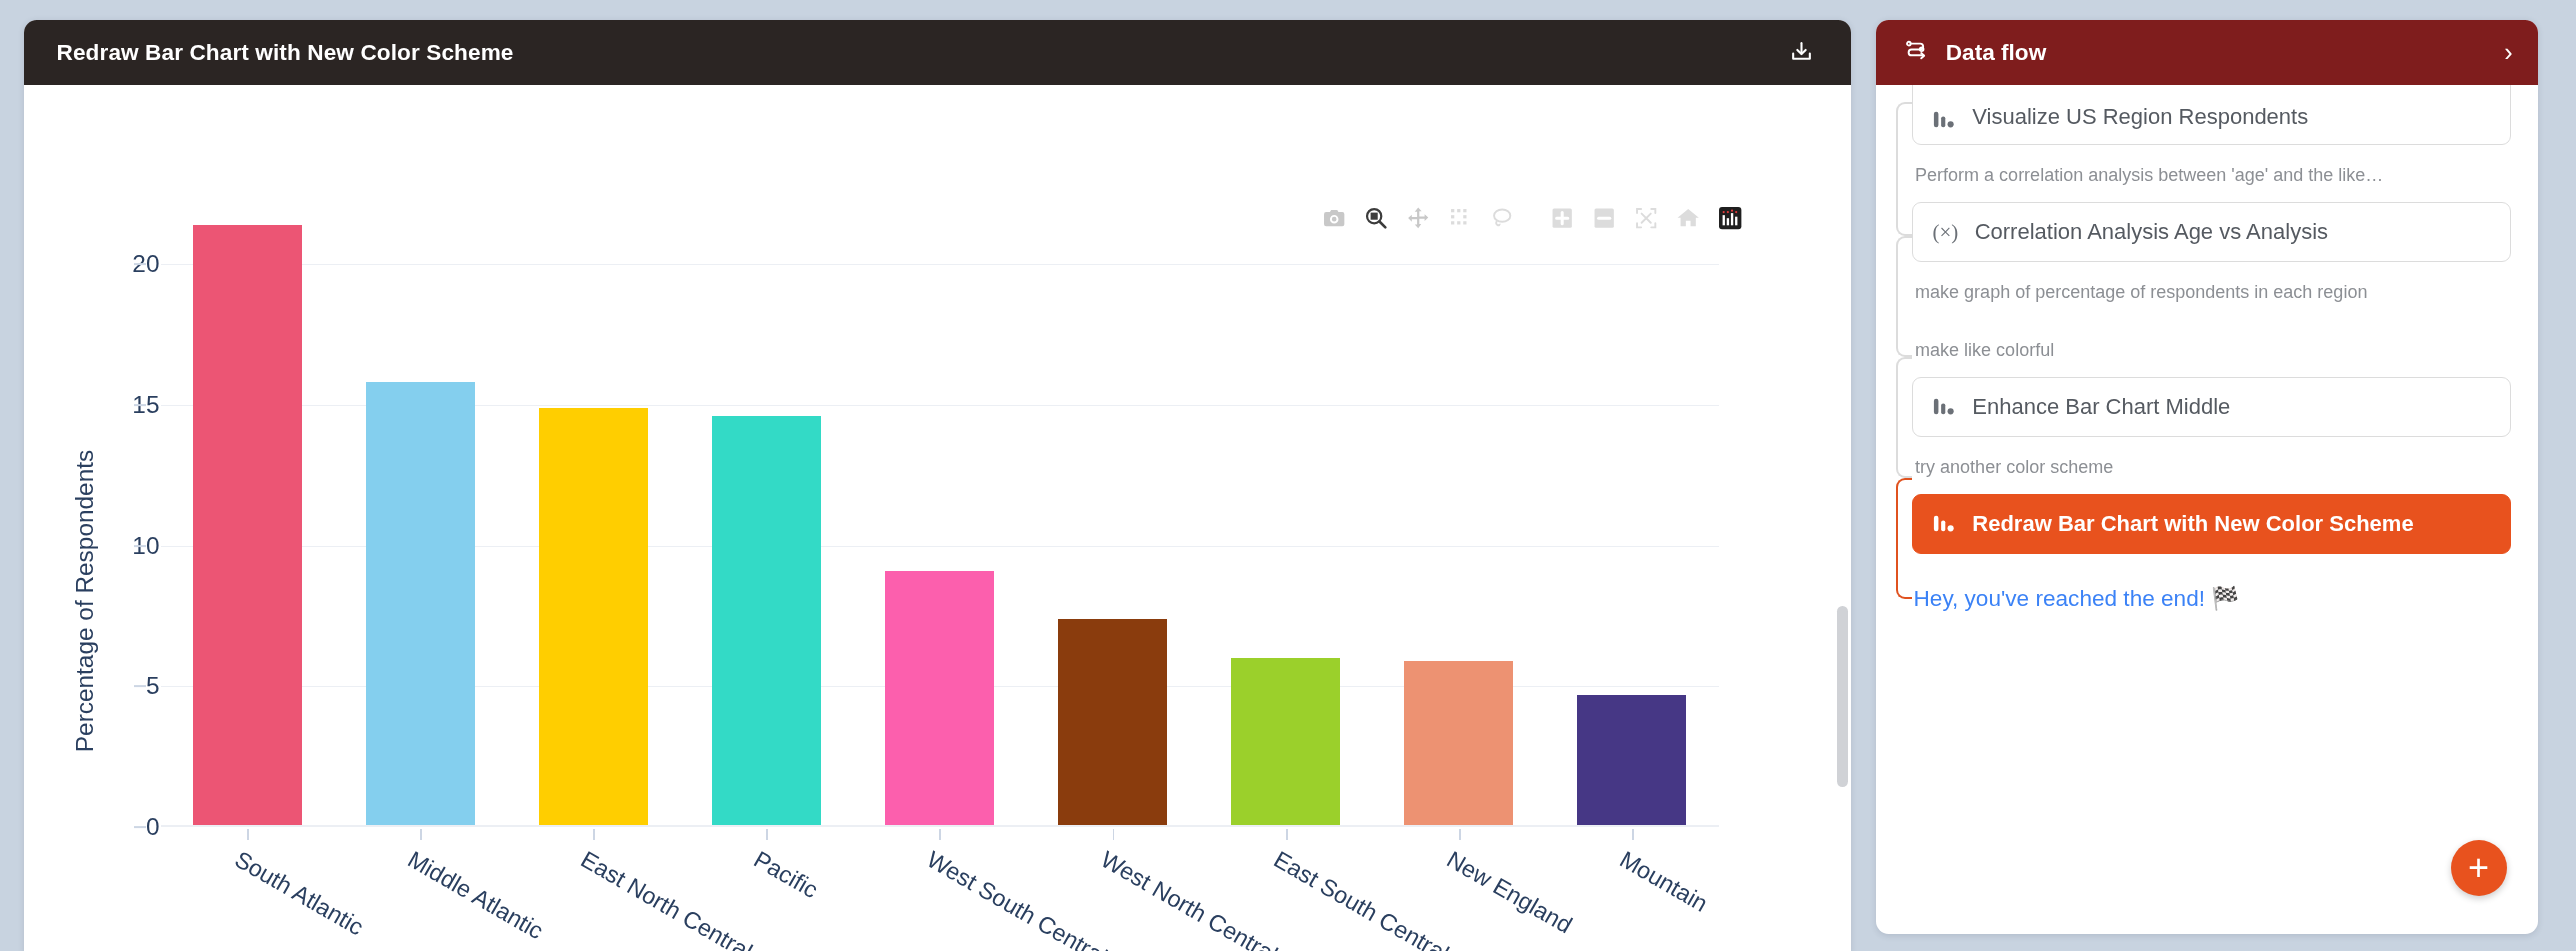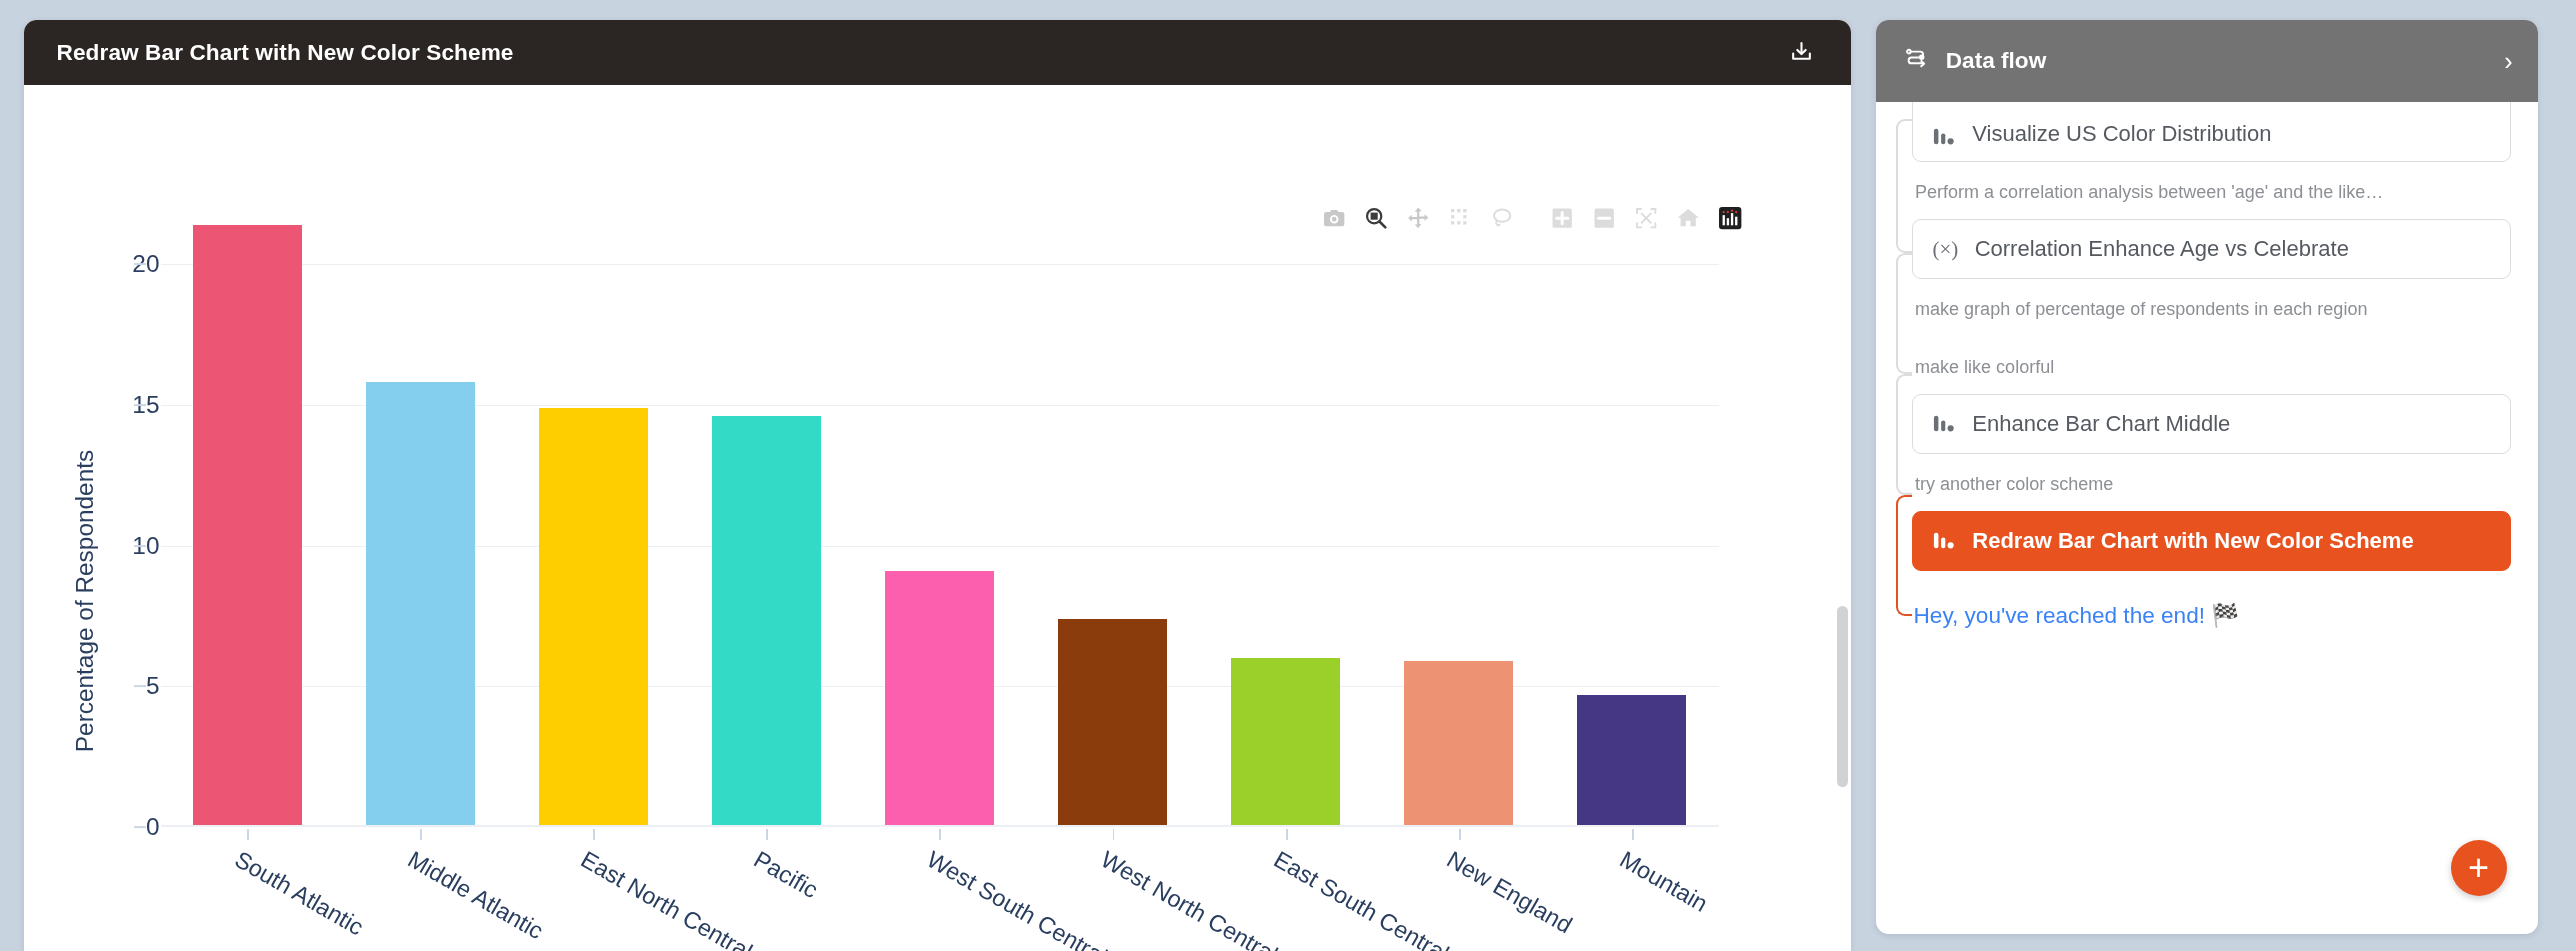--- a/index.html
+++ b/index.html
@@ -98,21 +98,21 @@
   }
 
   
   .flow-card {
     position: relative; width: 662px; height: 914px;
     background: #ffffff; border-radius: 12.7px;
     box-shadow: 0 1.8px 6.3px rgba(40,50,70,.13);
     overflow: hidden; flex: 0 0 auto;
   }
   .flow-header {
-    height: 82px; background: #737373; display: flex; align-items: center;
+    height: 65px; background: #7f1d1d; display: flex; align-items: center;
     padding: 0 25px 0 27px; gap: 16.3px;
   }
   .flow-header .title { color: #fff; font-size: 22.6px; font-weight: bold; flex: 1; }
   .flow-chevron { color: #fff; font-size: 25px; cursor: pointer; line-height: 1; }
 
   .flow-body { position: relative; height: 848px; padding: 0 27px 0 18px; overflow: hidden; }
 
   .conn {
     position: absolute; left: 20px; width: 16.3px;
     border-left: 2.7px solid #dcdcdc;
@@ -396,28 +396,28 @@
     <div class="flow-body" id="flowbody">
         <div style="position: relative;">
           <div class="flow-item" style="margin-top: -25px; height: 85px; align-items: flex-end; padding-bottom: 14.5px;">
             <span class="f-icon">
               <svg width="23.5" height="20" viewBox="0 0 26 22" fill="#6b7077">
                 <rect x="1" y="2" width="5" height="17" rx="2.4"></rect>
                 <rect x="9" y="7" width="4.6" height="12" rx="2.2"></rect>
                 <circle cx="19.5" cy="15.8" r="3.4"></circle>
               </svg>
             </span>
-            <span class="label">Visualize US Color Distribution</span>
+            <span class="label">Visualize US Region Respondents</span>
           </div>
         </div>
         <div class="prompt">Perform a correlation analysis between 'age' and the like…</div>
         <div style="position: relative;">
           <div class="flow-item">
             <span class="f-icon fx" style="color:#6b7077">(×)</span>
-            <span class="label">Correlation Enhance Age vs Celebrate</span>
+            <span class="label">Correlation Analysis Age vs Analysis</span>
           </div>
         </div>
         <div class="prompt">make graph of percentage of respondents in each region</div>
         <div class="prompt">make like colorful</div>
         <div style="position: relative;">
           <div class="flow-item">
             <span class="f-icon">
               <svg width="23.5" height="20" viewBox="0 0 26 22" fill="#6b7077">
                 <rect x="1" y="2" width="5" height="17" rx="2.4"></rect>
                 <rect x="9" y="7" width="4.6" height="12" rx="2.2"></rect>

